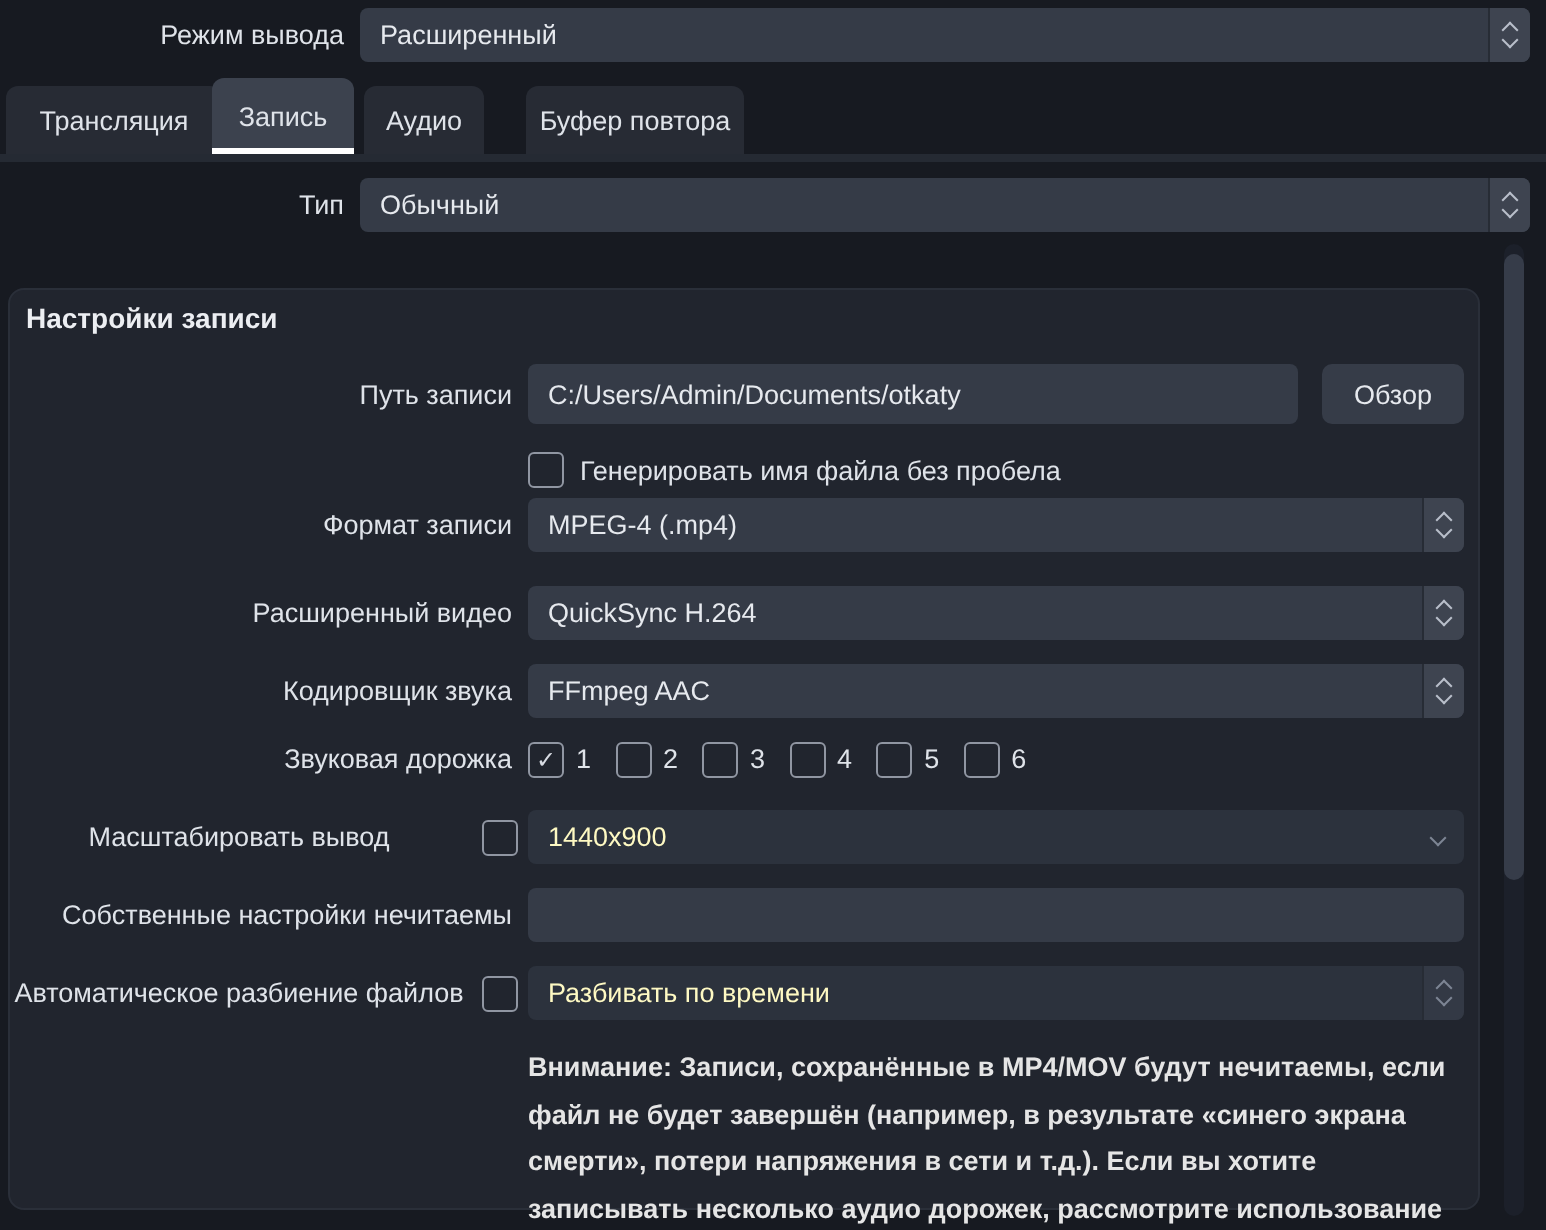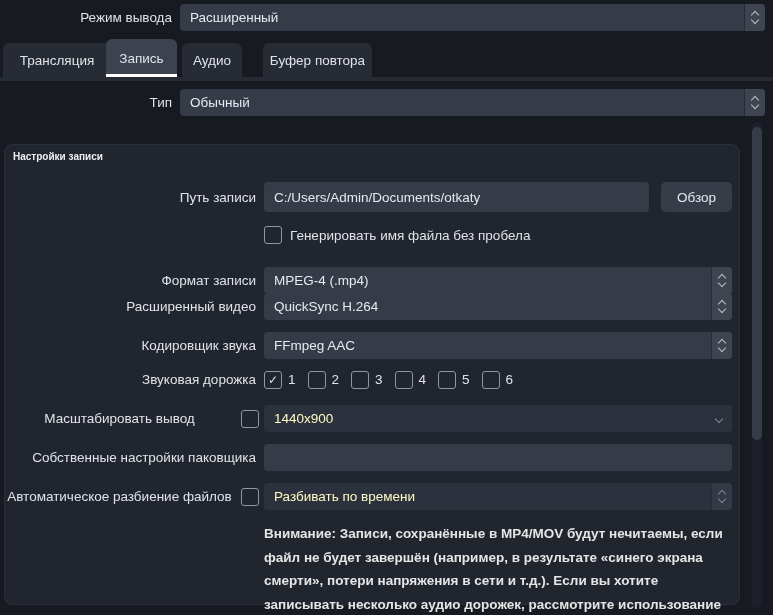--- a/index.html
+++ b/index.html
@@ -48,27 +48,27 @@
   .tab-3 { left:182px; width:60px; }
   .tab-4 { left:263px; width:109px; }
   
   .row-type { position:absolute; left:0; top:89px; width:765px; height:27px; display:flex; align-items:center; }
   .row-type .lbl { width:172px; text-align:right; margin-right:8px; }
   
   .groupbox {
     position:absolute; left:4px; top:144px; width:736px; height:461px;
     background:#21252e; border:1px solid #2a2f39; border-radius:8px;
   }
-  .gb-title { position:absolute; left:8px; top:6px; font-weight:bold; font-size:10px; color:#eceef2; }
+  .gb-title { position:absolute; left:8px; top:6px; font-weight:bold; font-size:14px; color:#eceef2; }
   .grow { position:absolute; left:0; width:727px; display:flex; align-items:center; }
   .grow .lbl { width:251px; text-align:right; margin-right:8px; flex:none; }
   .grow .lbl-cb { width:229px; text-align:center; margin-right:0; flex:none; }
   .r-path    { top:37px;  height:30px; }
   .r-nospace { top:81px;  height:18px; }
-  .r-format  { top:122px; height:27px; }
+  .r-format  { top:104px; height:27px; }
   .r-video   { top:148px; height:27px; }
   .r-audio   { top:187px; height:27px; }
   .r-tracks  { top:224px; height:21px; }
   .r-rescale { top:260px; height:27px; }
   .r-muxer   { top:299px; height:27px; }
   .r-split   { top:338px; height:27px; }
   .path-input {
     width:385px; height:30px; background:#353b47; border:none; border-radius:4px;
     color:#e6e9ee; padding:0 10px; font:inherit; outline:none;
   }
@@ -221,21 +221,21 @@
     <span class="cb cb-gap"></span>
     <div class="field disabled">
       <span>1440x900</span>
       <span class="drop-only">
           <i class="chev"></i>
         </span>
     </div>
   </div>
 
   <div class="grow r-muxer">
-    <div class="lbl">Собственные настройки паковщика</div>
+    <div class="lbl">Собственные настройки нечитаемы</div>
     <input class="muxer-input" value="" style="">
   </div>
 
   <div class="grow r-split">
     <div class="lbl-cb">Автоматическое разбиение файлов</div>
     <span class="cb cb-gap"></span>
     <div class="field disabled">
       <span>Разбивать по времени</span>
       <span class="spinner">
           <i class="chev up"></i>

